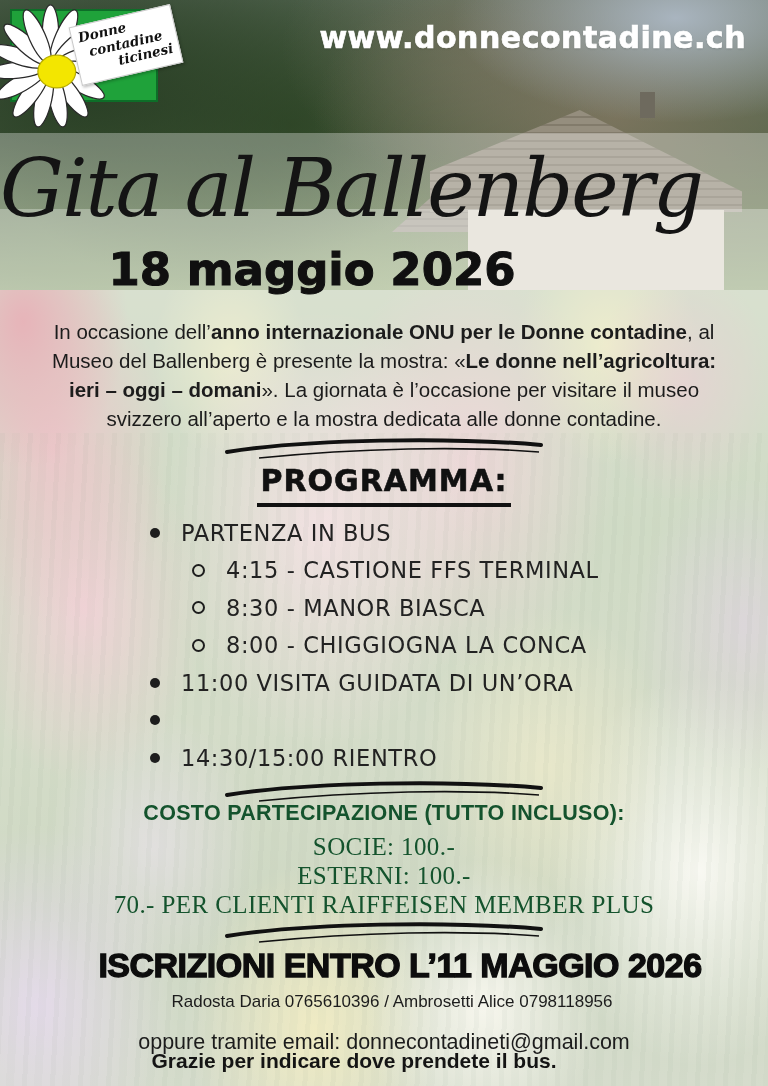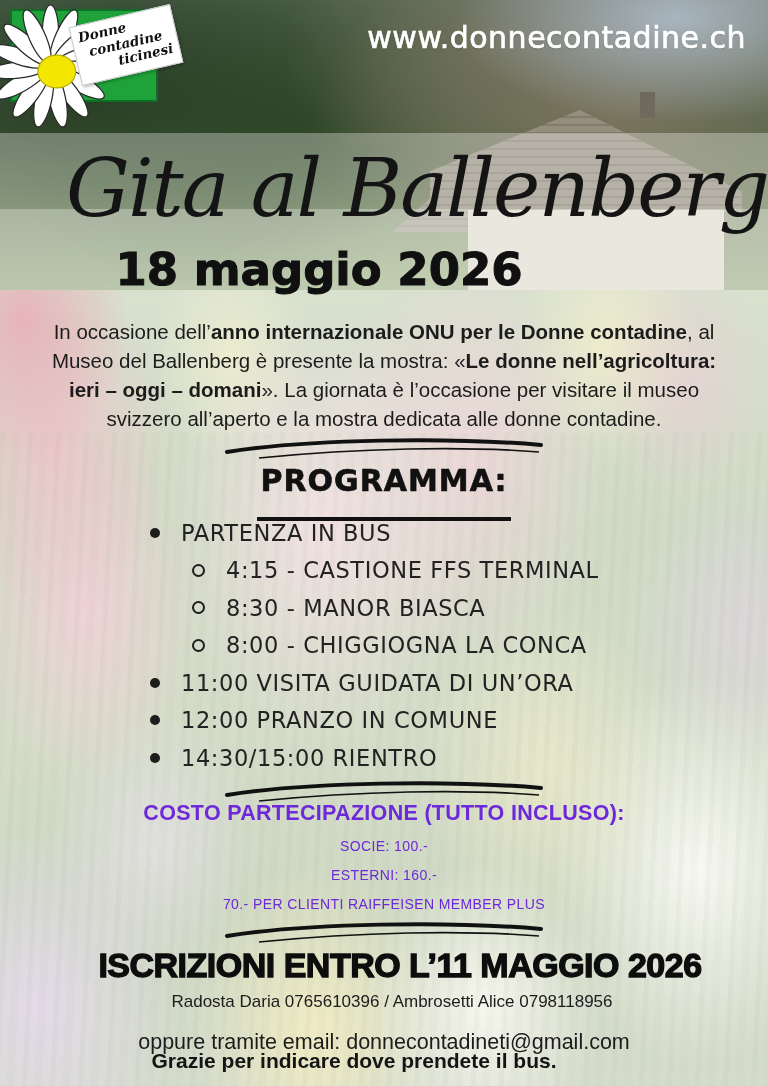--- a/index.html
+++ b/index.html
@@ -55,57 +55,57 @@
     border:2px solid #0d6e28;box-sizing:border-box;}
   .daisy{position:absolute;left:-22px;top:-10px;width:126px;height:126px;overflow:visible;}
   .logo-tag{position:absolute;left:62px;top:4px;width:104px;height:60px;background:#ffffff;
     transform:rotate(-13deg);border:1px solid #c9c9c9;box-shadow:1px 2px 3px rgba(0,0,0,.25);
     font-family:"DejaVu Serif",serif;font-style:italic;font-weight:bold;font-size:13.5px;
     line-height:1.15;color:#111;padding:4px 6px;box-sizing:border-box;}
   .logo-tag .l1{text-align:left;}
   .logo-tag .l2{text-align:center;}
   .logo-tag .l3{text-align:right;}
   .website{position:absolute;right:22px;top:20px;font-family:"DejaVu Sans",sans-serif;
-    font-weight:normal;font-size:30px;letter-spacing:.5px;color:#ffffff;
+    font-weight:bold;font-size:30px;letter-spacing:.5px;color:#ffffff;
     -webkit-text-stroke:.7px #ffffff;text-shadow:0 1px 2px rgba(0,0,0,.18);}
 
   
-  .event-title{position:absolute;left:0;top:142px;width:768px;text-align:right;
+  .event-title{position:absolute;left:0;top:142px;width:768px;text-align:left;
     font-family:"DejaVu Serif",serif;font-style:italic;font-size:80px;letter-spacing:-2px;
     color:#141414;white-space:nowrap;}
   .event-date{position:absolute;left:0;top:243px;width:624px;text-align:center;
     font-family:"DejaVu Sans",sans-serif;font-weight:bold;font-size:45px;color:#101010;
-    -webkit-text-stroke:1px #101010;letter-spacing:0;padding-left:7px;}
+    -webkit-text-stroke:1px #101010;letter-spacing:0;}
 
   
   .intro{position:absolute;left:36px;top:317px;width:696px;text-align:center;
     font-size:20.5px;line-height:29px;color:#1c1c1c;}
   .intro b{font-weight:bold;}
 
   
   .divider{position:absolute;left:219px;width:330px;height:26px;}
   .divider svg{display:block;width:330px;height:26px;}
   .d1{top:436px;} .d2{top:779px;} .d3{top:920px;}
 
   
   .program-heading{position:absolute;left:0;top:463px;width:768px;text-align:center;}
   .program-heading span{display:inline-block;font-weight:bold;font-size:30px;letter-spacing:1px;
-    color:#111;border-bottom:4px solid #111;padding:0 3px 19px 3px;
+    color:#111;border-bottom:4px solid #111;padding:0 3px 5px 3px;
     font-family:"DejaVu Sans",sans-serif;-webkit-text-stroke:.6px #111;}
   .program-list{position:absolute;left:150px;top:514px;width:520px;
     font-family:"DejaVu Sans",sans-serif;font-size:22.5px;letter-spacing:.6px;color:#222;}
   .prow{display:flex;align-items:center;height:37.5px;gap:21px;}
   .prow.sub{margin-left:42px;}
   .dot{width:10px;height:10px;border-radius:50%;background:#1d1d1d;flex:0 0 auto;}
   .ring{width:9px;height:9px;border-radius:50%;border:2px solid #1d1d1d;background:transparent;flex:0 0 auto;}
 
   
-  .cost{position:absolute;left:0;top:801px;width:768px;text-align:center;color:#6d28d9;}
+  .cost{position:absolute;left:0;top:801px;width:768px;text-align:center;color:#14532d;}
   .cost-heading{font-weight:bold;font-size:21.5px;letter-spacing:.3px;margin-bottom:6px;}
-  .cost-line{font-family:Liberation Sans, sans-serif;font-size:14px;line-height:29px;letter-spacing:.4px;}
+  .cost-line{font-family:Liberation Serif, serif;font-size:25px;line-height:29px;letter-spacing:.4px;}
 
   
   .deadline{position:absolute;left:0;top:946px;width:768px;text-align:center;
     font-weight:900;font-size:34px;letter-spacing:-.5px;color:#0d0d0d;padding-left:16px;
     -webkit-text-stroke:1.3px #0d0d0d;}
   .contacts{position:absolute;left:8px;top:992px;width:768px;text-align:center;font-size:17px;color:#1c1c1c;}
   .email{position:absolute;left:0;top:1021px;width:768px;text-align:center;font-size:21.5px;color:#1c1c1c;margin-top:9px;}
   .note{position:absolute;left:0;top:1049px;width:708px;text-align:center;
     font-size:21px;font-weight:bold;color:#141414;}
 </style>
@@ -216,39 +216,38 @@
     <div class="prow sub">
       <span class="ring"></span>
       <span>8:00 - CHIGGIOGNA LA CONCA</span>
     </div>
     <div class="prow">
       <span class="dot"></span>
       <span>11:00 VISITA GUIDATA DI UN’ORA</span>
     </div>
     <div class="prow">
       <span class="dot"></span>
-      <span>12:00 PRANZO IN COMUNE</span>
     </div>
     <div class="prow">
       <span class="dot"></span>
       <span>14:30/15:00 RIENTRO</span>
     </div>
   </div>
 
   <div class="divider d2">
     <svg viewBox="0 0 330 26">
       <path d="M8 16 C 90 3, 230 1, 322 9" fill="none" stroke="#111" stroke-width="4" stroke-linecap="round"></path>
       <path d="M40 22 C 140 12, 245 10, 320 16" fill="none" stroke="#111" stroke-width="1.6"></path>
     </svg>
   </div>
 
   <div class="cost">
     <div class="cost-heading">COSTO PARTECIPAZIONE (TUTTO INCLUSO):</div>
     <div class="cost-line">SOCIE: 100.-</div>
-    <div class="cost-line">ESTERNI: 160.-</div>
+    <div class="cost-line">ESTERNI: 100.-</div>
     <div class="cost-line">70.- PER CLIENTI RAIFFEISEN MEMBER PLUS</div>
   </div>
 
   <div class="divider d3">
     <svg viewBox="0 0 330 26">
       <path d="M8 16 C 90 3, 230 1, 322 9" fill="none" stroke="#111" stroke-width="4" stroke-linecap="round"></path>
       <path d="M40 22 C 140 12, 245 10, 320 16" fill="none" stroke="#111" stroke-width="1.6"></path>
     </svg>
   </div>
 

